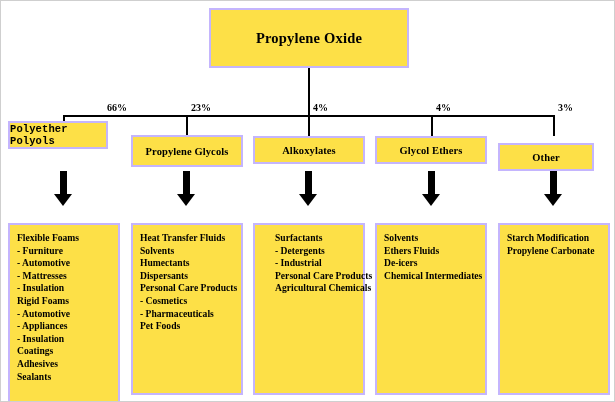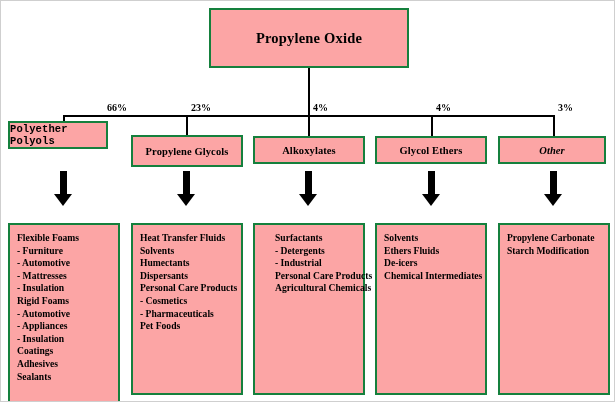--- a/index.html
+++ b/index.html
@@ -14,22 +14,22 @@
     position: relative;
     width: 615px;
     height: 402px;
     background: #ffffff;
     overflow: hidden;
     border: 1px solid #cfcfcf;
     box-sizing: border-box;
   }
   .box {
     position: absolute;
-    border: 2px solid #15803d;
-    background: #fca5a5;
+    border: 2px solid #c4b5fd;
+    background: #fde047;
     box-sizing: border-box;
   }
   .root-box {
     display: flex;
     align-items: center;
     justify-content: center;
     font-weight: bold;
     font-size: 14.5px;
     letter-spacing: 0.2px;
   }
@@ -112,21 +112,21 @@
   </div>
   <div class="box cat-box" style="left:130px; top:134px; width:112px; height:32px;">
     <span>Propylene Glycols</span>
   </div>
   <div class="box cat-box" style="left:252px; top:135px; width:112px; height:28px;">
     <span>Alkoxylates</span>
   </div>
   <div class="box cat-box" style="left:374px; top:135px; width:112px; height:28px;">
     <span>Glycol Ethers</span>
   </div>
-  <div class="box cat-box" style="left:497px; top:135px; width:108px; height:28px;font-style:italic;">
+  <div class="box cat-box" style="left:497px; top:142px; width:96px; height:28px;">
     <span>Other</span>
   </div>
 
   <div class="arrow-stem" style="left:59px; top:170px; height:24px;"></div>
   <div class="arrow-head" style="left:53px; top:193px;"></div>
 
   <div class="arrow-stem" style="left:182px; top:170px; height:24px;"></div>
   <div class="arrow-head" style="left:176px; top:193px;"></div>
 
   <div class="arrow-stem" style="left:304px; top:170px; height:24px;"></div>
@@ -169,17 +169,17 @@
       <div class="detail-line bold">Personal Care Products</div>
       <div class="detail-line bold">Agricultural Chemicals</div>
     </div>
   <div class="box detail-box" style="left:374px; top:222px; width:112px; height:172px;">
       <div class="detail-line bold">Solvents</div>
       <div class="detail-line bold">Ethers Fluids</div>
       <div class="detail-line bold">De-icers</div>
       <div class="detail-line bold">Chemical Intermediates</div>
     </div>
   <div class="box detail-box" style="left:497px; top:222px; width:112px; height:172px;">
+      <div class="detail-line bold">Starch Modification</div>
       <div class="detail-line bold">Propylene Carbonate</div>
-      <div class="detail-line bold">Starch Modification</div>
     </div>
 
 </div>
 
 </body></html>

